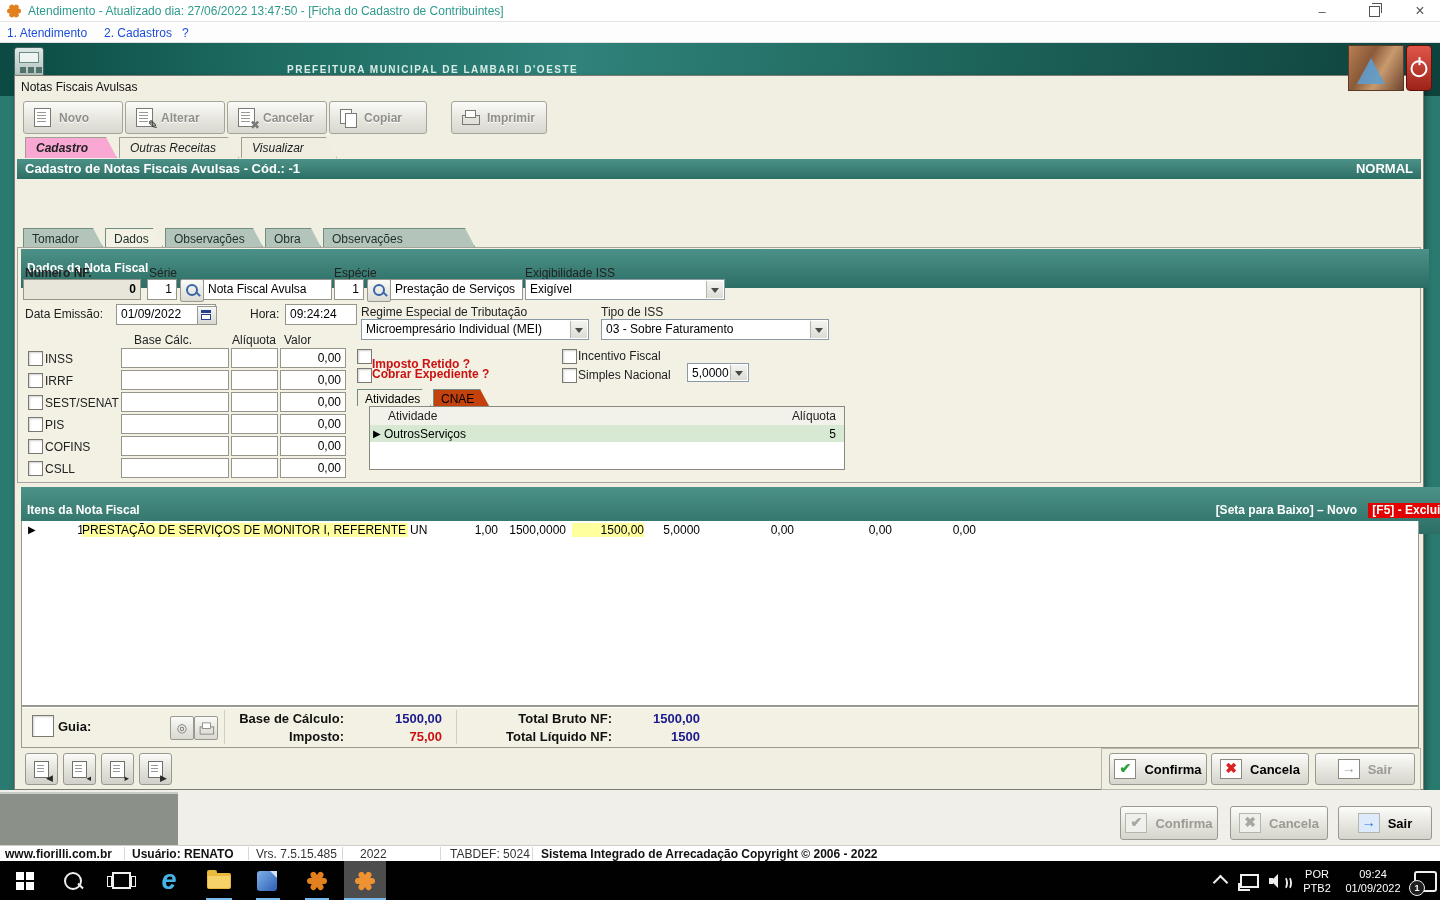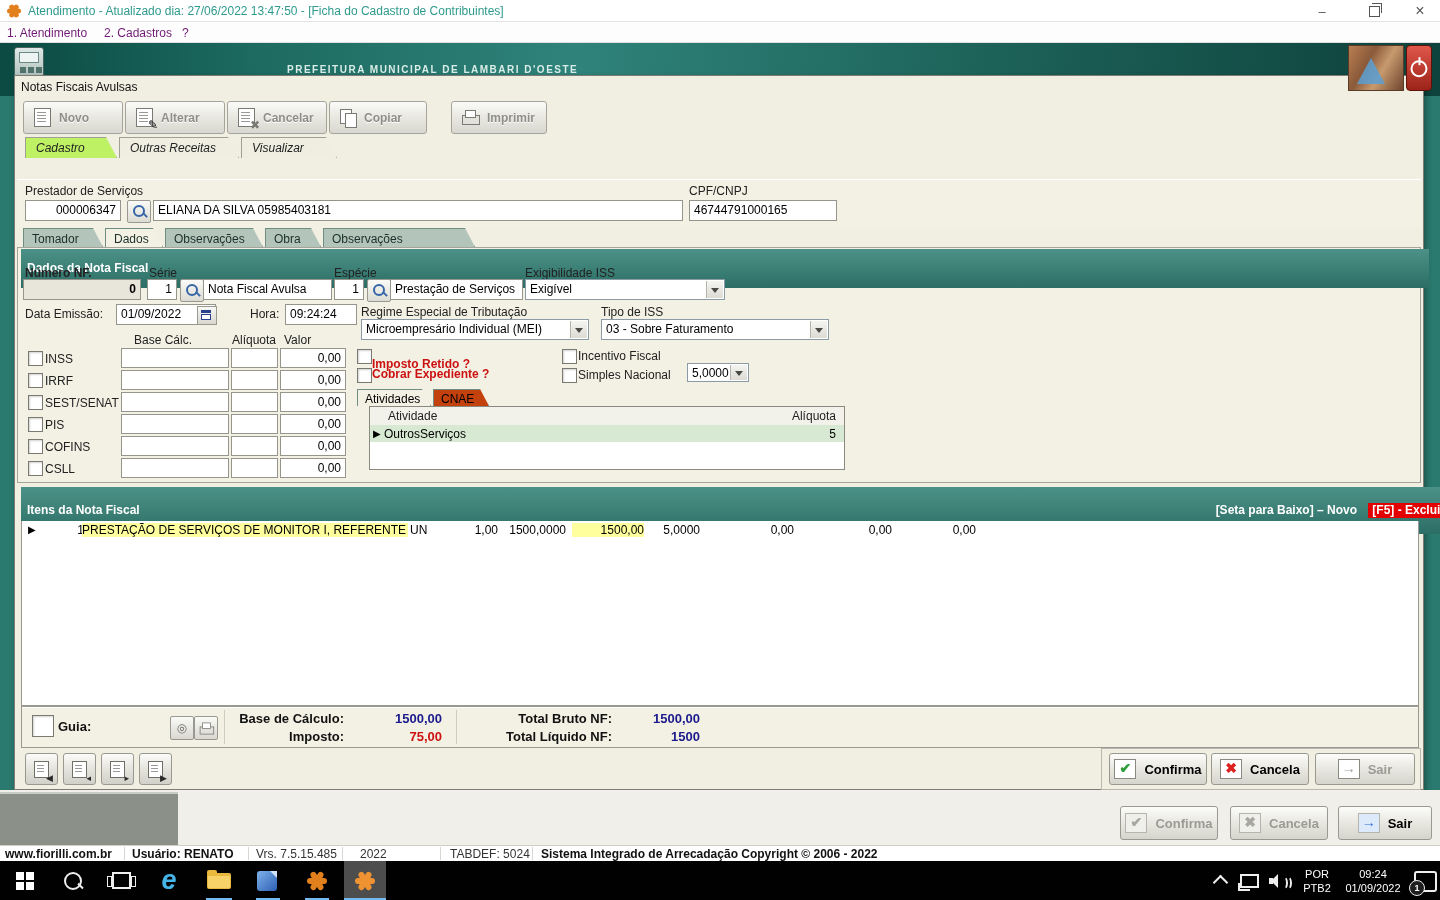--- a/index.html
+++ b/index.html
@@ -10,21 +10,21 @@
   .titlebar{left:0;top:0;width:1440px;height:22px;background:#fff;border-bottom:1px solid #e4e4e4}
   .titlebar .app-ico{left:7px;top:4px;width:14px;height:14px}
   .flower{position:absolute;left:50%;top:50%;width:14px;height:5px;background:#e2801e;border-radius:3px;transform:translate(-50%,-50%)}
   .flower.f2{transform:translate(-50%,-50%) rotate(60deg)}
   .flower.f3{transform:translate(-50%,-50%) rotate(120deg)}
   .title-text{left:28px;top:4px;color:#2e9a8d;font-size:12px;white-space:nowrap}
   .winctl{top:0;width:44px;height:22px;color:#555;display:flex;align-items:center;justify-content:center;font-size:13px}
   .restore-glyph{width:9px;height:9px;border:1px solid #555;position:relative}
   .restore-glyph::before{content:"";position:absolute;left:2px;top:-4px;width:9px;height:9px;border:1px solid #555;border-bottom:none;border-left:none}
   .menubar{left:0;top:22px;width:1440px;height:21px;background:#fdfdfd;border-bottom:1px solid #e0e0e0}
-  .menu-item{position:absolute;top:4px;color:#701a75;font-size:12px}
+  .menu-item{position:absolute;top:4px;color:#1d4ed8;font-size:12px}
   
   .banner{left:0;top:43px;width:1440px;height:53px;
     background:linear-gradient(90deg,#0b4a43 0%,#1d6b61 18%,#2f837a 40%,#1c6158 70%,#0e423c 100%)}
   .calc-ico{left:14px;top:47px;width:30px;height:42px;background:linear-gradient(180deg,#dfe8e6,#9fb3ae);border:1px solid #44665f;border-radius:3px}
   .calc-ico::before{content:"";position:absolute;left:4px;top:4px;right:4px;height:9px;background:#eef4f2;border:1px solid #6a8a83}
   .calc-ico::after{content:"";position:absolute;left:5px;top:19px;width:6px;height:6px;background:#51736c;
      box-shadow:8px 0 #51736c,16px 0 #51736c,0 9px #51736c,8px 9px #51736c,16px 9px #51736c}
   .brand{left:68px;top:44px;font-size:37px;font-style:italic;font-weight:bold;color:#fff;
      text-shadow:2px 2px 3px rgba(0,0,0,.55);letter-spacing:1px}
   .brand-sub{left:287px;top:64px;font-size:10px;font-weight:bold;color:#d9ece7;letter-spacing:1.5px;white-space:nowrap}
@@ -45,21 +45,21 @@
   .doc-ico .ovl{position:absolute;right:-6px;bottom:-5px;font-size:12px;line-height:1}
   .copy-ico{width:16px;height:17px;position:relative}
   .copy-ico::before,.copy-ico::after{content:"";position:absolute;width:10px;height:13px;background:#fff;border:1px solid #7a7a74}
   .copy-ico::before{left:0;top:0}.copy-ico::after{left:5px;top:4px}
   .print-ico{width:17px;height:15px;position:relative}
   .print-ico::before{content:"";position:absolute;left:0;top:5px;width:16px;height:8px;background:#e3e2da;border:1px solid #7a7a74}
   .print-ico::after{content:"";position:absolute;left:3px;top:0;width:9px;height:6px;background:#fff;border:1px solid #7a7a74}
   
   .tab{top:61px;height:21px;background:#efeee1;border:1px solid #a09f94;border-bottom:none;
      clip-path:polygon(0 100%,0 0,calc(100% - 11px) 0,100% 100%);padding:3px 16px 0 10px;font-style:italic;color:#222;font-size:12px}
-  .tab.active{font-weight:normal;background:#bef264;z-index:3}
+  .tab.active{font-weight:bold;background:#f9a8d4;z-index:3}
   
   .hdr-bar{left:16px;top:83px;width:1406px;height:20px;background:linear-gradient(180deg,#4c9187,#2d6f66);
      color:#fff;font-weight:bold;font-size:13px;line-height:20px;padding:0 8px;display:flex;justify-content:space-between}
   .panel-prest{left:16px;top:103px;width:1406px;height:50px;background:#f3f1e4;border-top:1px solid #fff}
   .field-label{position:absolute;font-size:12px;color:#222;white-space:nowrap}
   .input{position:absolute;background:#fff;border:1px solid #96958c;font-size:12px;padding:2px 4px;box-sizing:border-box;white-space:nowrap;overflow:hidden}
   .input.num{text-align:right}
   .input.gray{background:#e8e6da;font-weight:bold}
   .mag-btn{position:absolute;width:22px;height:21px;background:linear-gradient(180deg,#fafaf7,#dcdbd3);border:1px solid #9a9991;border-radius:2px}
   .mag{position:absolute;left:5px;top:4px;width:8px;height:8px;border:2px solid #3565a8;border-radius:50%}
@@ -202,31 +202,25 @@
     </div>
   <div class="abs tb-btn" style="left:436px;width:96px">
       <span class="print-ico"></span>
       <span class="lbl">Imprimir</span>
     </div>
 
   <div class="abs tab active" style="left:10px;width:92px">Cadastro</div>
   <div class="abs tab" style="left:104px;width:120px">Outras Receitas</div>
   <div class="abs tab" style="left:226px;width:96px">Visualizar</div>
 
-
-  <div class="abs panel-prest" style="left:2px;width:1404px">
-    <span class="field-label" style="left:8px;top:4px">Prestador de Serviços</span>
-    <span class="field-label" style="left:672px;top:4px">CPF/CNPJ</span>
-    <div class="input num" style="left:8px;top:20px;width:96px;height:21px">000006347</div>
-    <div class="mag-btn" style="left:110px;top:20px">
-        <span class="mag"></span>
-      </div>
-    <div class="input" style="left:136px;top:20px;width:530px;height:21px">ELIANA DA SILVA 05985403181</div>
-    <div class="input" style="left:672px;top:20px;width:148px;height:21px">46744791000165</div>
-  </div>
+  <div class="abs hdr-bar" style="left:2px;top:83px;width:1404px">
+    <span>Cadastro de Notas Fiscais Avulsas - Cód.: -1</span>
+    <span>NORMAL</span>
+  </div>
+
 
   <div class="abs itab" style="left:8px;width:80px">Tomador</div>
   <div class="abs itab active" style="left:90px;width:58px">Dados</div>
   <div class="abs itab" style="left:150px;width:98px">Observações</div>
   <div class="abs itab" style="left:250px;width:56px">Obra</div>
   <div class="abs itab" style="left:308px;width:152px">Observações Canc./Sub.</div>
 
   <div class="abs content-box" style="left:2px;width:1404px"></div>
   <div class="sec-bar" style="left:6px;top:173px;width:1396px;height:15px">Dados da Nota Fiscal</div>
 

